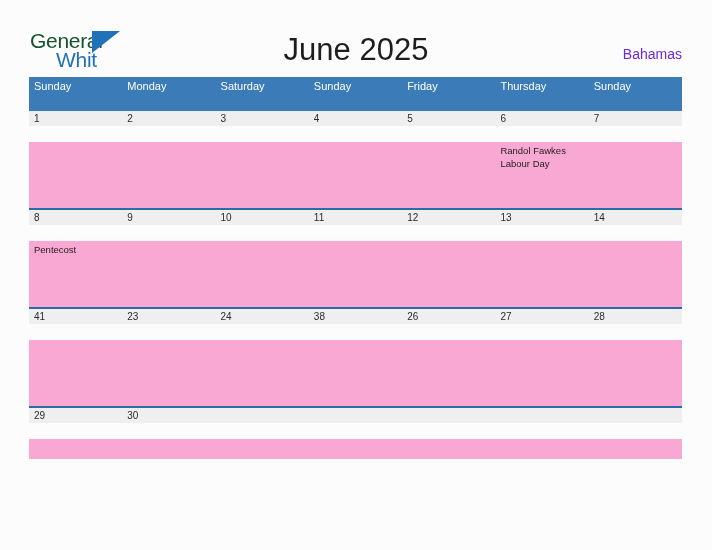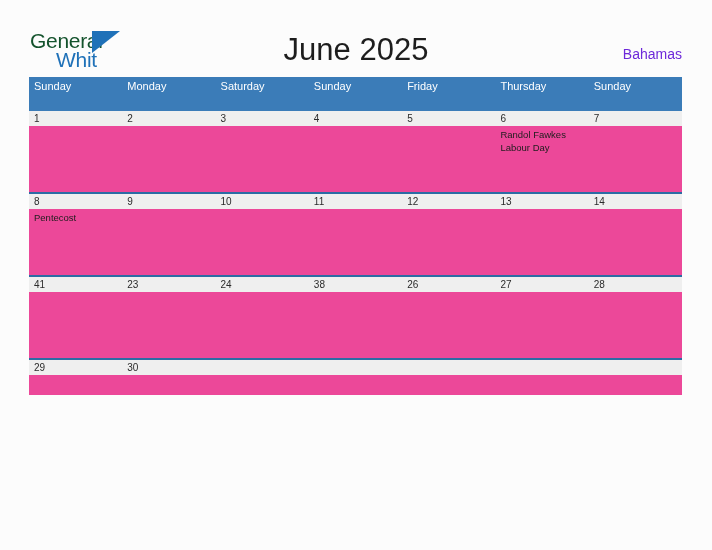--- a/index.html
+++ b/index.html
@@ -138,21 +138,22 @@
     padding-left: 5px;
     font-size: 10px;
     line-height: 15px;
     color: #2b2b2b;
     font-family: "Liberation Sans", sans-serif;
   }
 
   .event-band {
     display: flex;
     width: 653px;
-    background: #ec4899;
+    background: #f9a8d4;
+    margin-top: 16px;
   }
   .event-cell {
     flex: 1 1 0;
     box-sizing: border-box;
     padding: 2px 6px 0 5px;
     font-size: 9.5px;
     line-height: 13px;
     color: #1d1d1d;
     font-family: "Liberation Sans", sans-serif;
     word-wrap: break-word;

